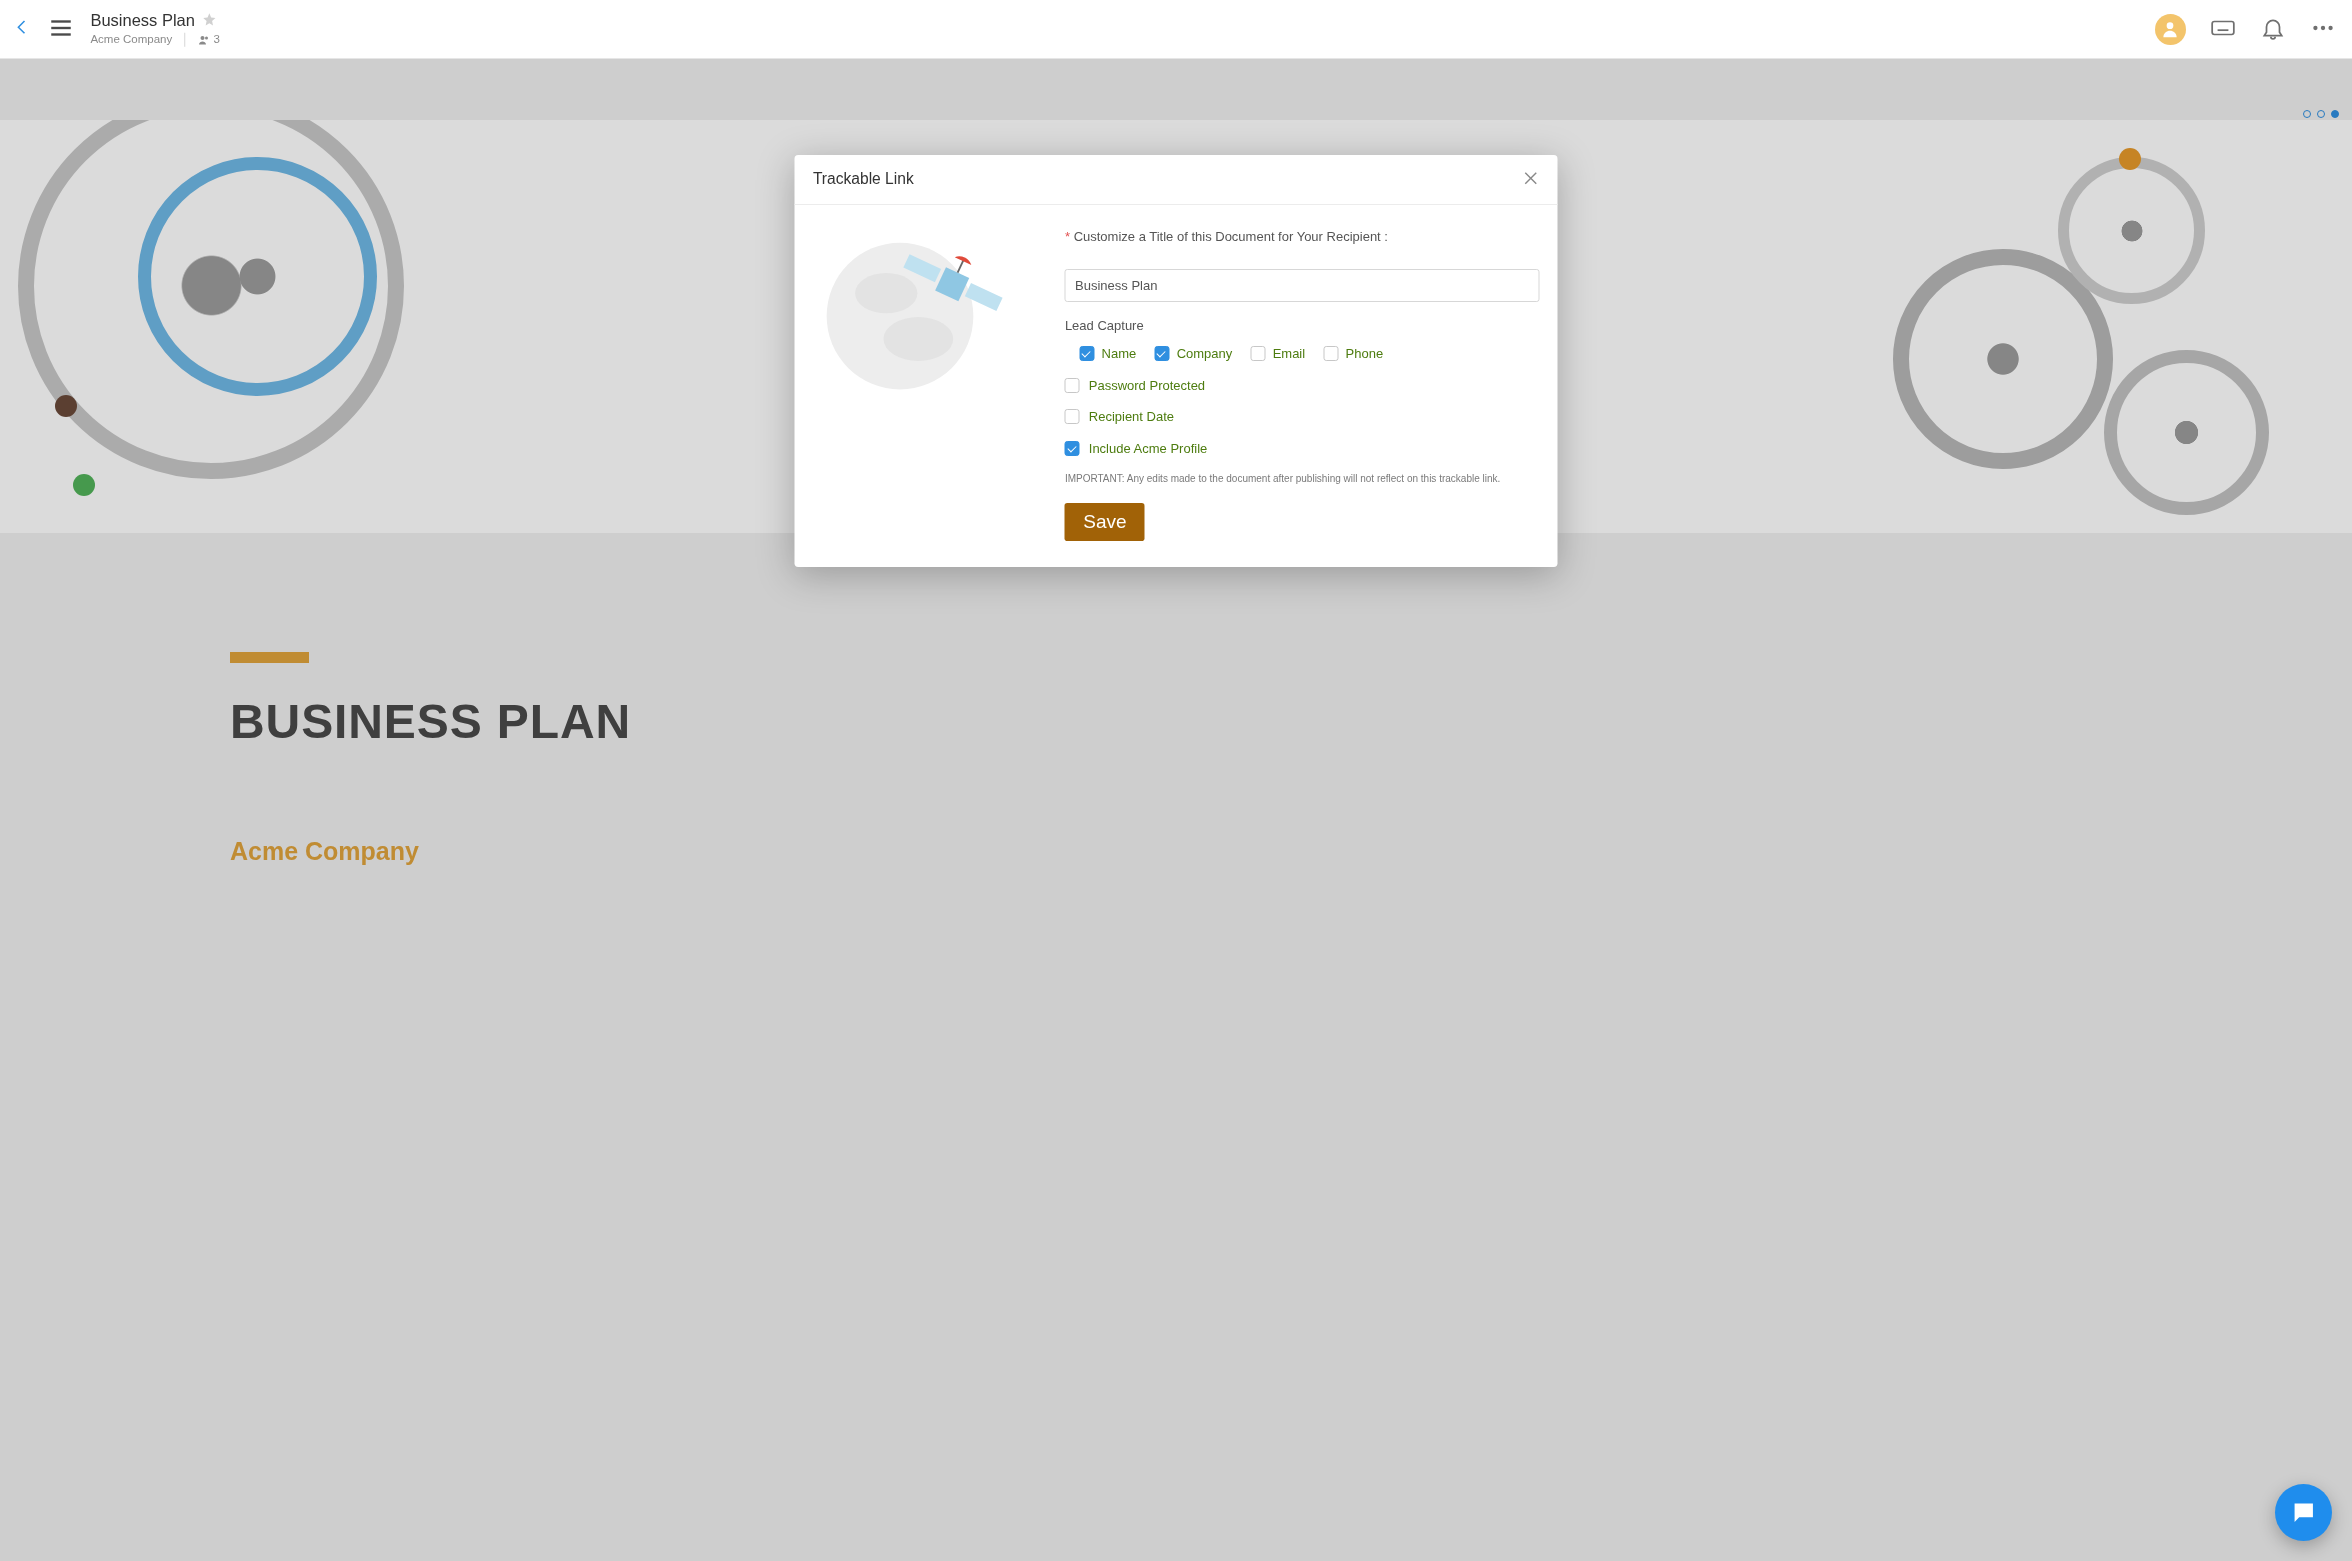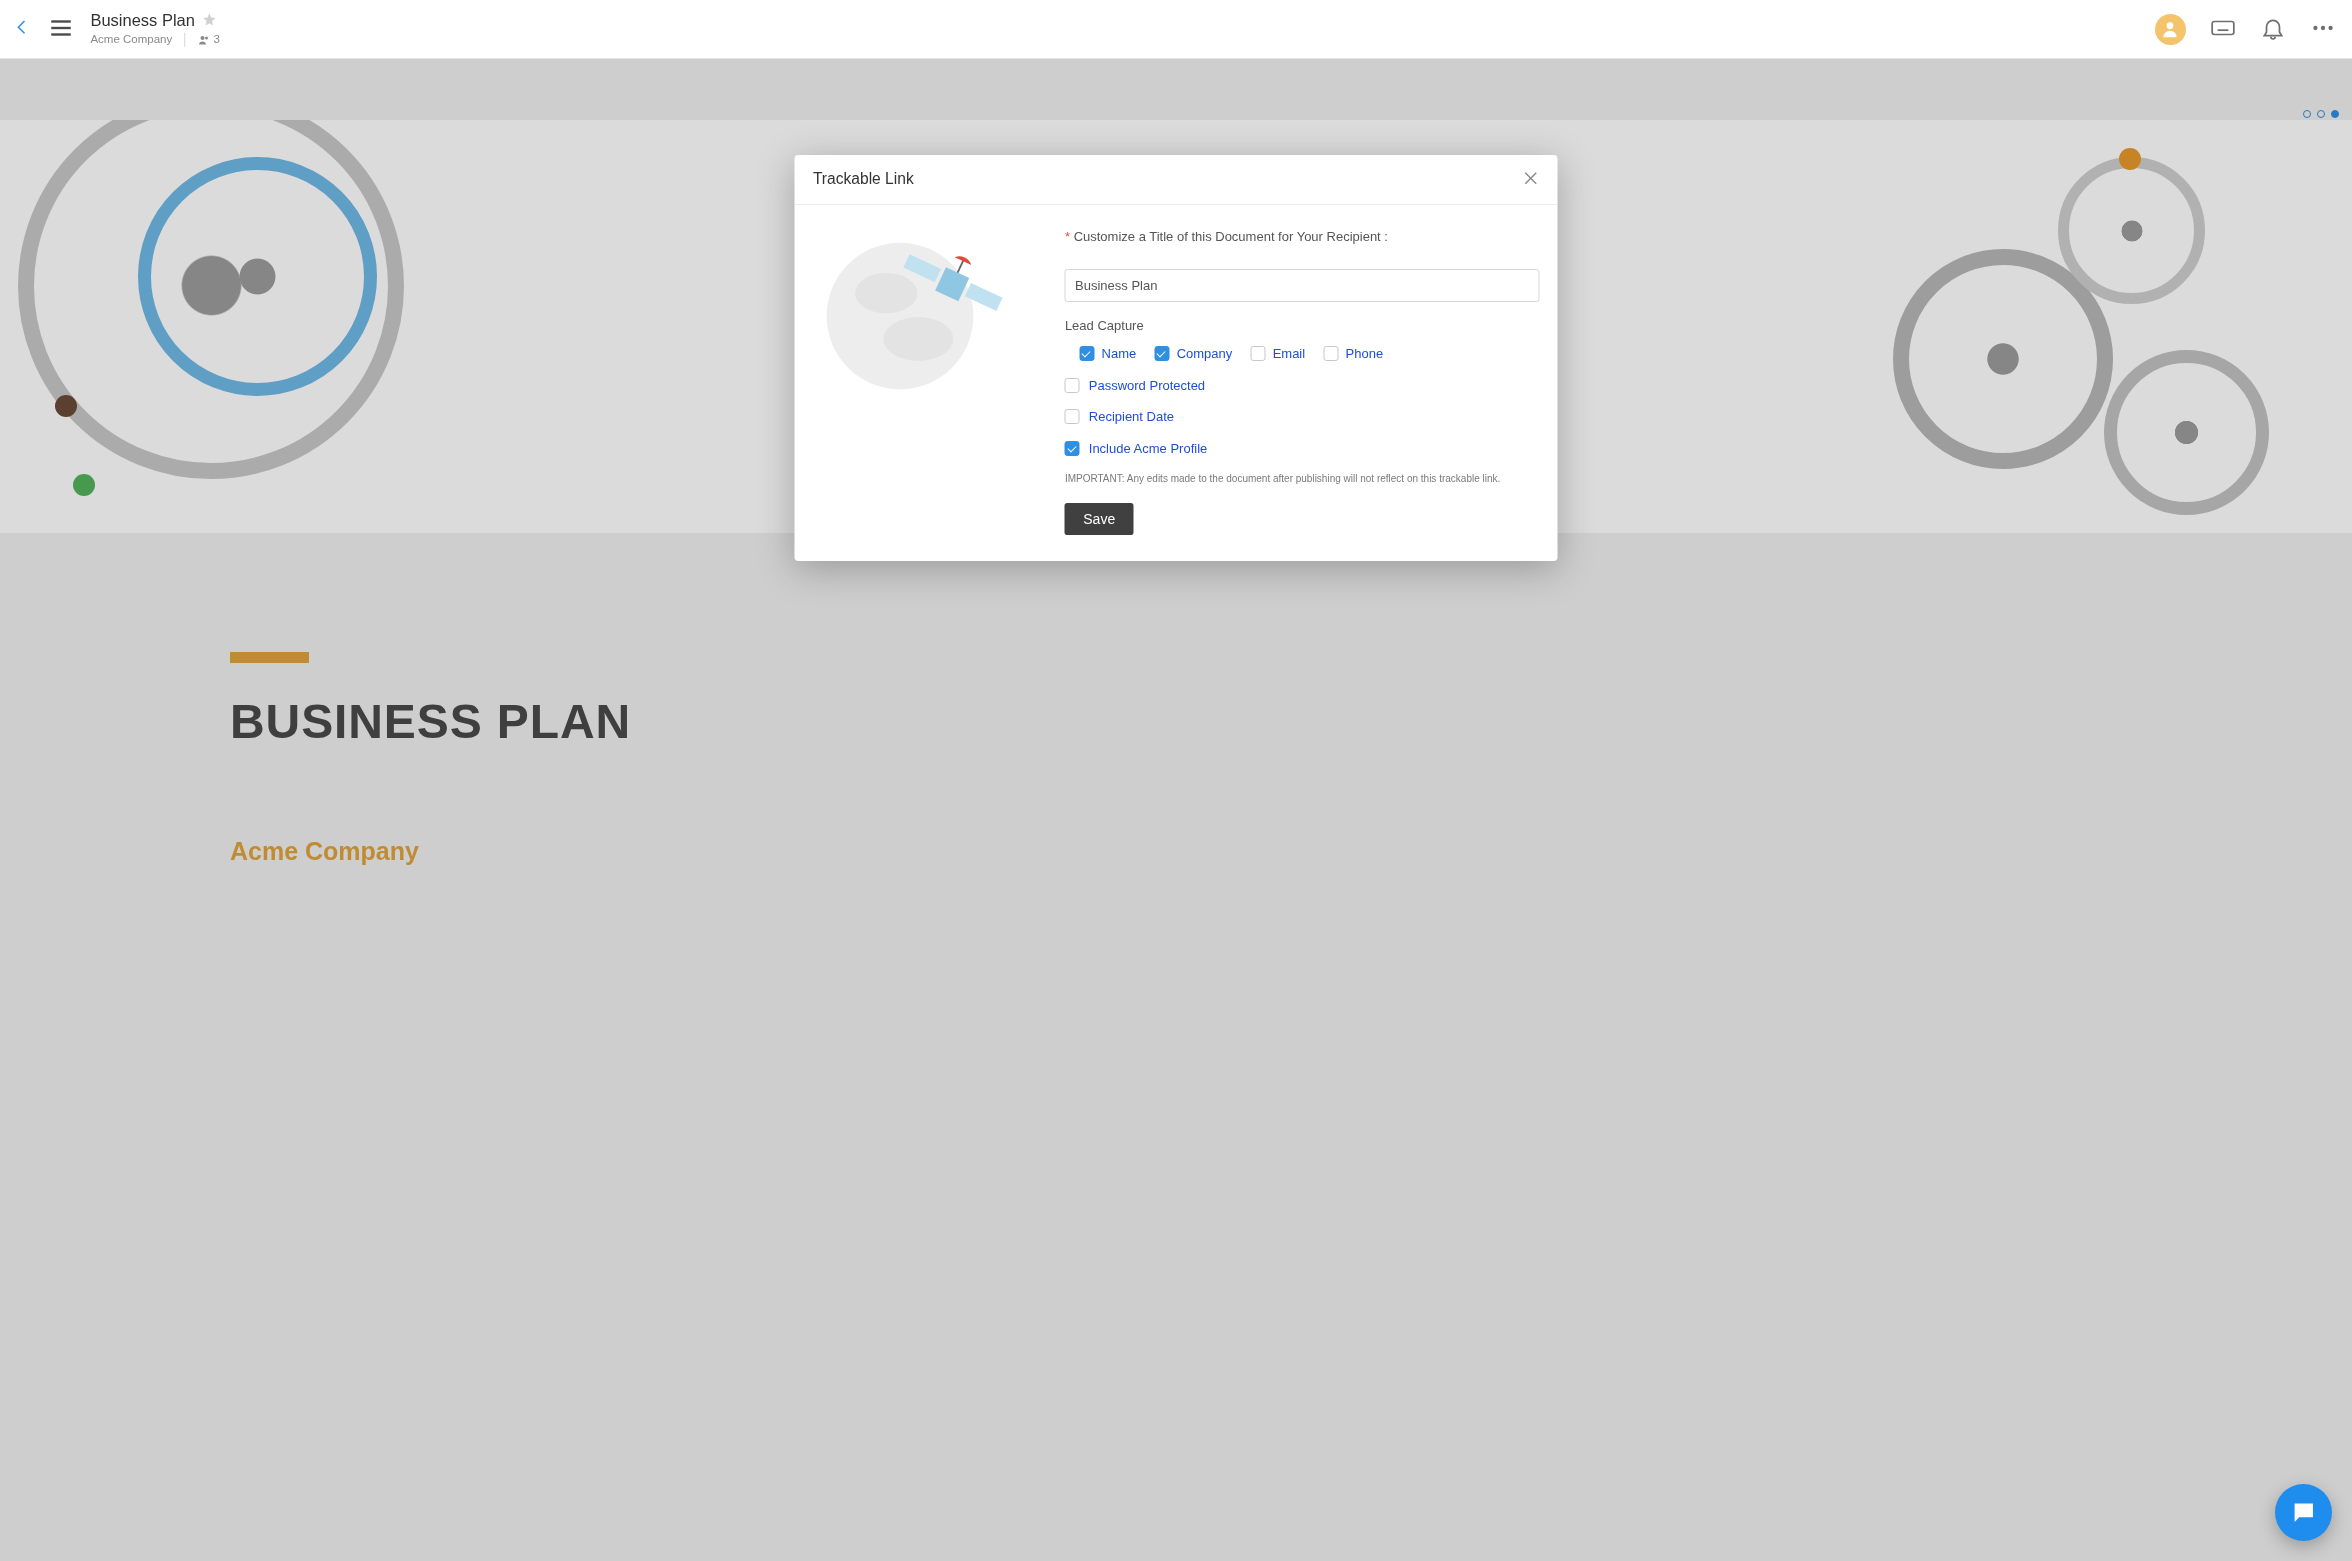--- a/index.html
+++ b/index.html
@@ -115,39 +115,39 @@
   .modal-form { flex: 1; display: flex; flex-direction: column; gap: 16.5px; font-size: 13px; color: #555; }
   .lbl { font-size: 13px; color: #555; }
   .req { color: #e25252; margin-right: 3.7px; }
   .text-input {
     width: 100%; height: 33px;
     border: 0.9px solid #d7d7d7; border-radius: 2.8px;
     padding: 0 9.2px; font-size: 13px; color: #555;
     background: #fff;
   }
   .field-block { display: flex; flex-direction: column; gap: 25px; }
-  .check-row { display: flex; align-items: center; gap: 9.2px; font-size: 13px; color: #1d4ed8; }
+  .check-row { display: flex; align-items: center; gap: 9.2px; font-size: 13px; color: #4d7c0f; }
   .check-row.inline { gap: 18.4px; flex-wrap: wrap; }
   .cb {
     width: 14.7px; height: 14.7px; border: 1.4px solid #c7c7c7; border-radius: 2.8px;
     display: inline-flex; align-items: center; justify-content: center;
     background: #fff; flex-shrink: 0;
   }
   .cb.checked { background: #2f8fe0; border-color: #2f8fe0; }
   .cb.checked::after {
     content: ""; width: 7.3px; height: 3.7px;
     border-left: 1.8px solid #fff; border-bottom: 1.8px solid #fff;
     transform: rotate(-45deg) translateY(-0.9px);
   }
   .section-lbl { font-size: 13px; color: #555; margin-bottom: -3.7px; }
   .fine-print { font-size: 10px; color: #7a7a7a; line-height: 1.4; }
   .save-btn {
     align-self: flex-start;
-    background: #404040; color: #fff; border: none;
-    padding: 8.3px 18.4px; font-size: 14px; border-radius: 2.8px;
+    background: #a16207; color: #fff; border: none;
+    padding: 8.3px 18.4px; font-size: 19px; border-radius: 2.8px;
     cursor: pointer;
   }
 
   
   .chat-fab {
     position: absolute; right: 20px; bottom: 20px;
     width: 57px; height: 57px; border-radius: 50%;
     background: #1f8ded;
     display: flex; align-items: center; justify-content: center;
     box-shadow: 0 5.5px 16.5px rgba(0,0,0,.25);

